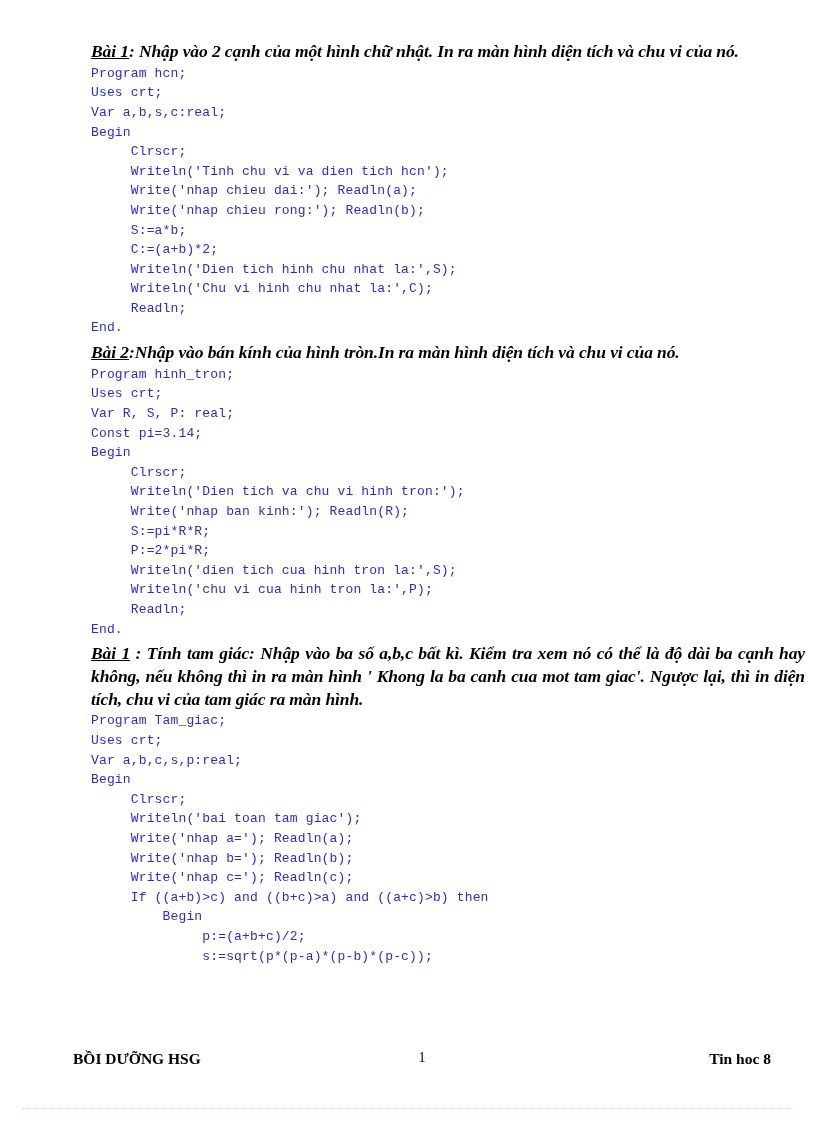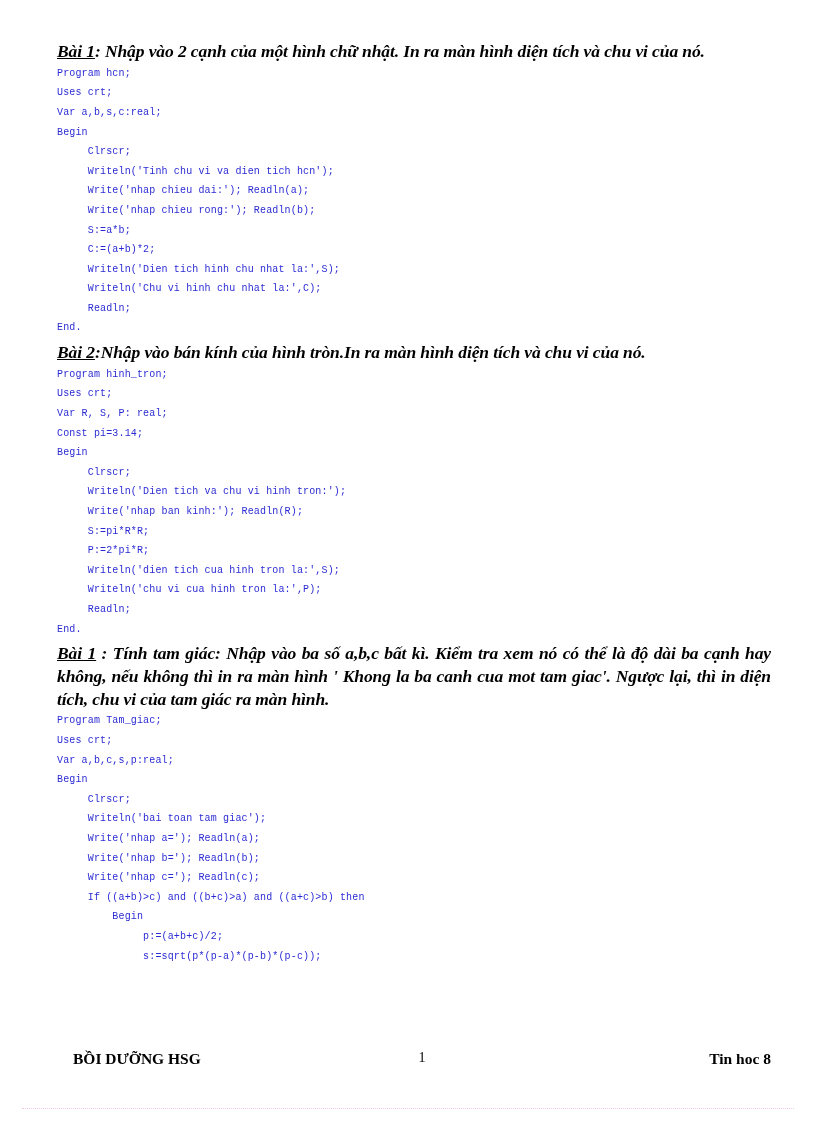--- a/index.html
+++ b/index.html
@@ -14,21 +14,21 @@
     font-family: "Liberation Serif", serif;
     overflow: hidden;
   }
 
   .page {
     position: absolute;
     left: 0; top: 0;
     width: 696px;
     height: 1123px;
     box-sizing: border-box;
-    padding: 40px 45px 0 57px;
+    padding: 40px 45px 0 91px;
   }
 
   .content {
     width: 714px;
   }
 
   
   .heading {
     font-family: "Liberation Serif", serif;
     font-weight: bold;
@@ -44,21 +44,21 @@
     text-align: justify;
     text-justify: inter-word;
   }
   .heading .label {
     text-decoration: underline;
   }
 
   
   .code {
     font-family: "Liberation Mono", monospace;
-    font-size: 10px;
+    font-size: 13px;
     line-height: 19.6px;
     color: #2b2bd4;
     white-space: pre;
     margin: 0;
     letter-spacing: 0.15px;
   }
   .code .ln {
     display: block;
     min-height: 19.6px;
   }

